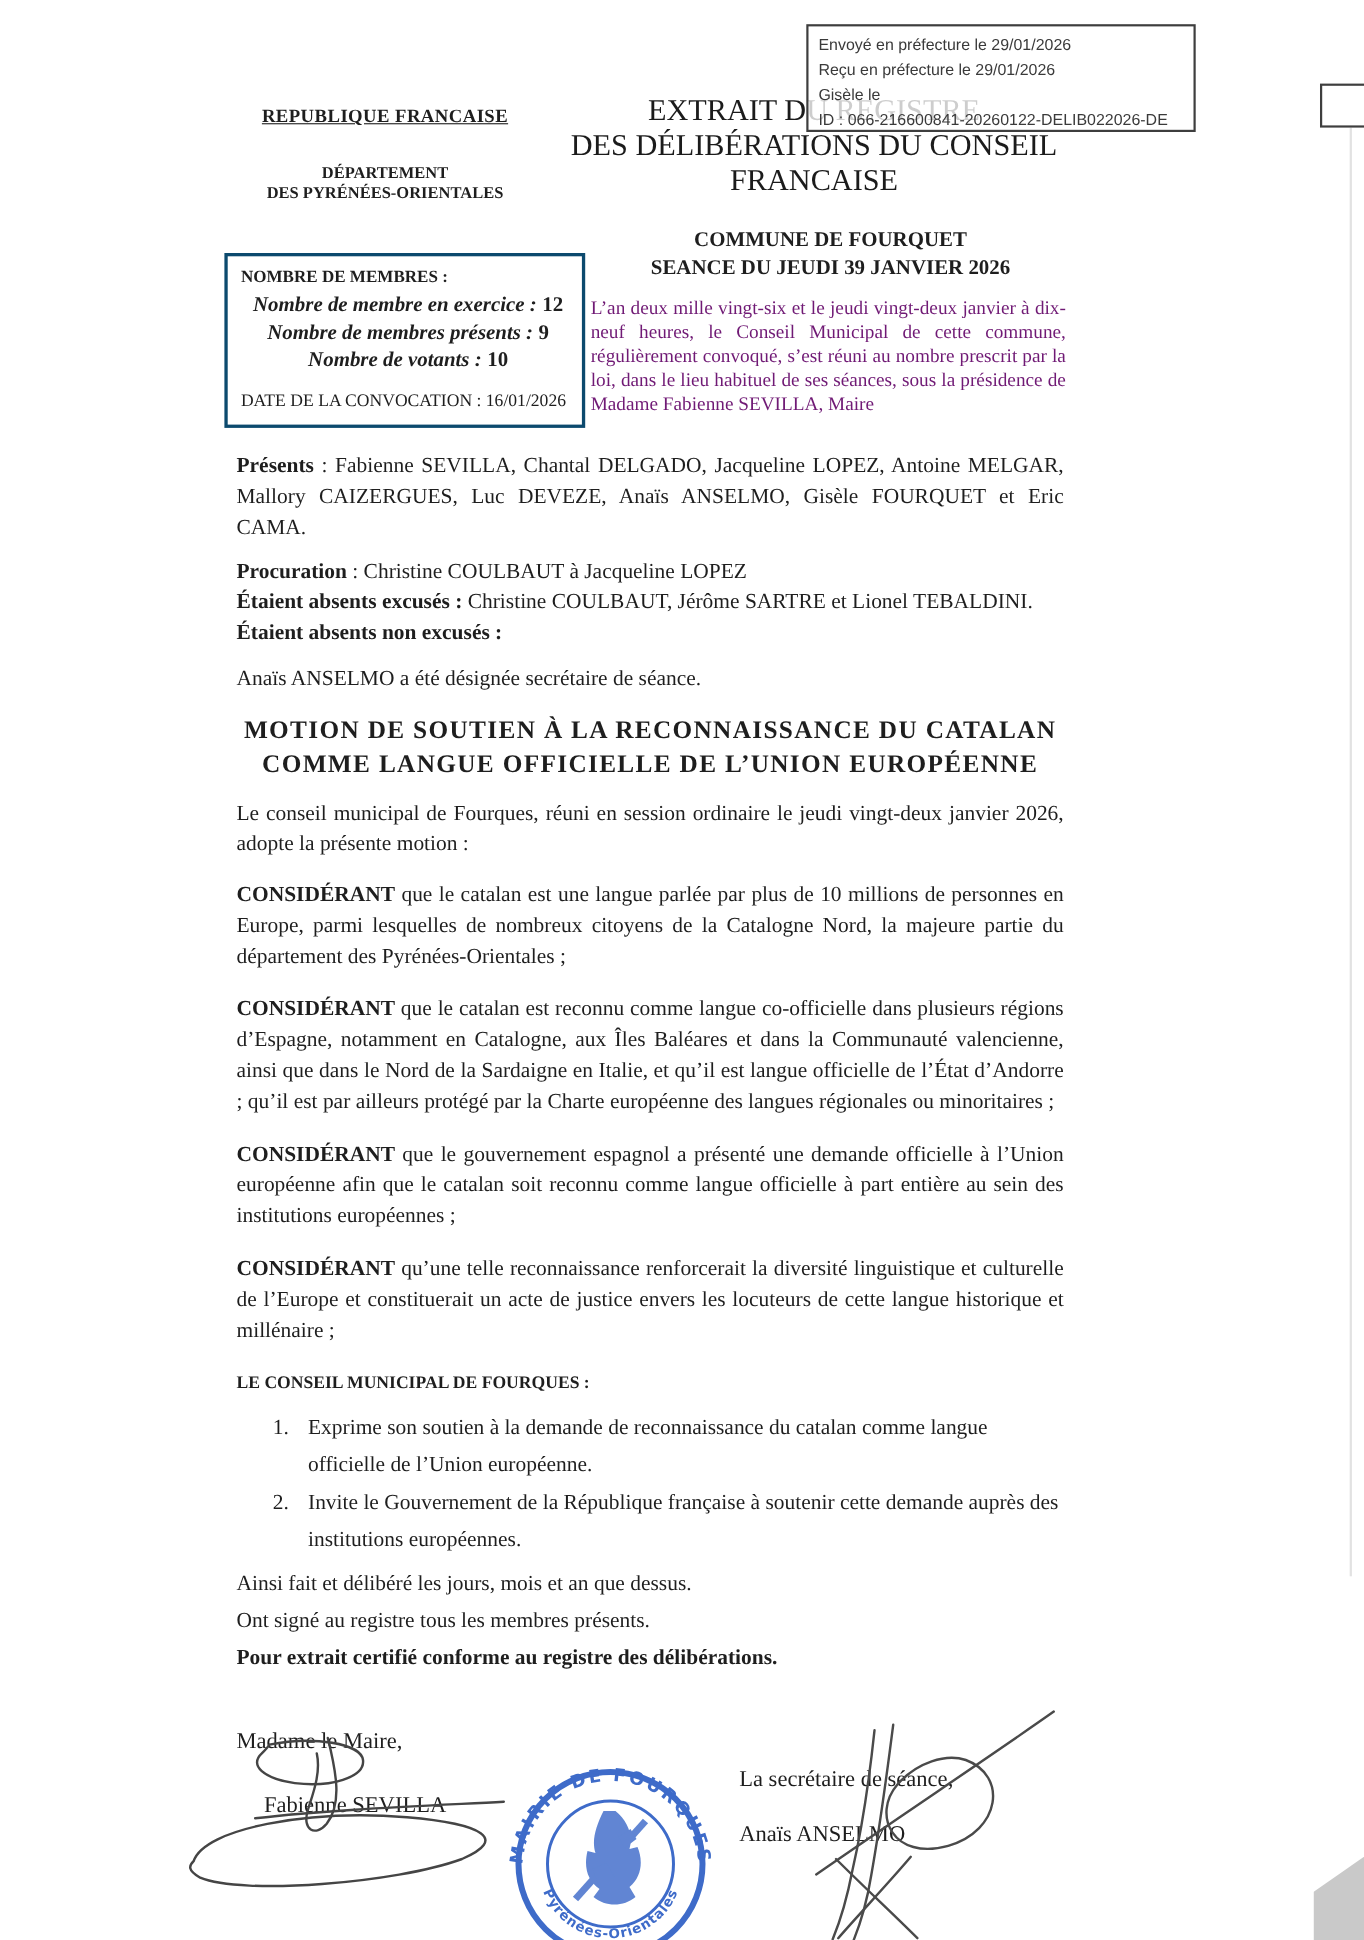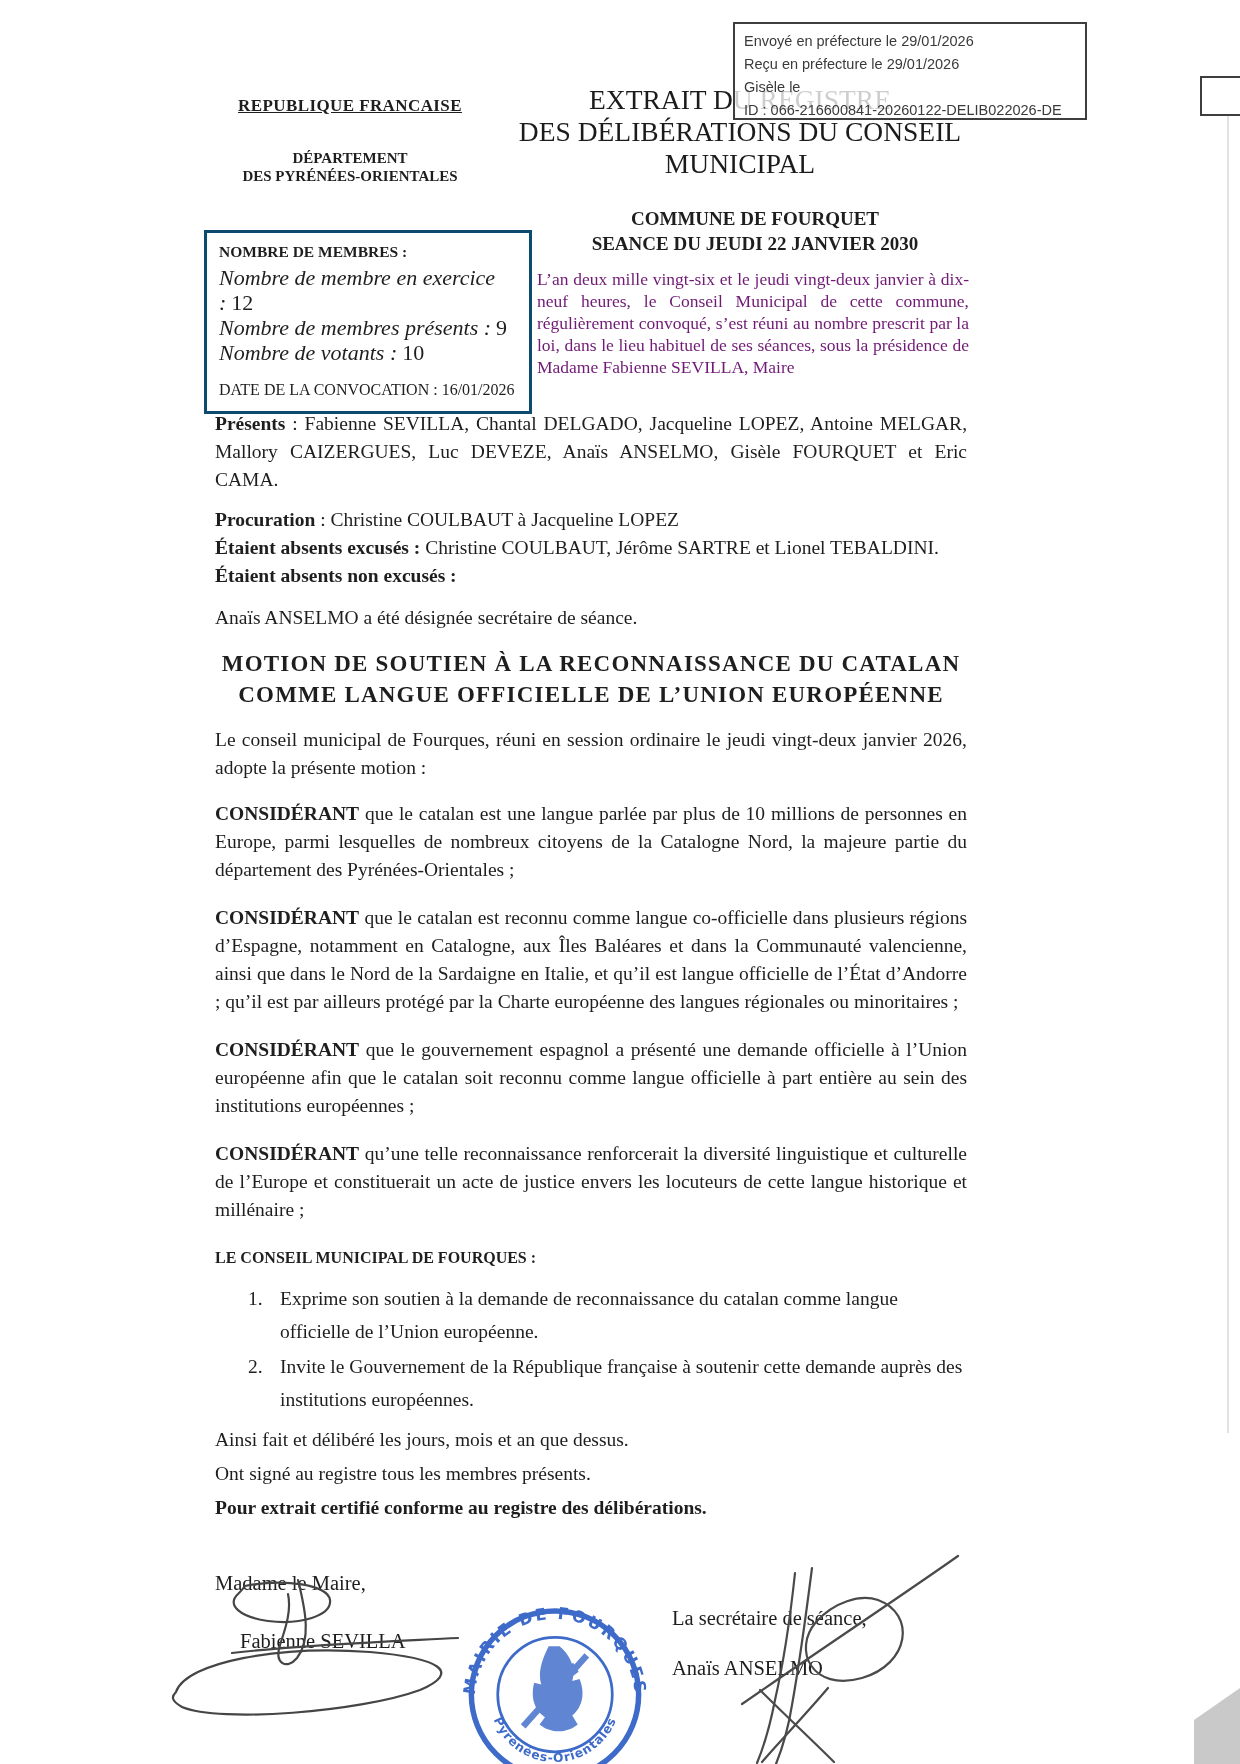--- a/index.html
+++ b/index.html
@@ -36,21 +36,21 @@
     font-weight:normal; font-size:27.5px; line-height:32px; color:#1b1b1b; z-index:1; }
   .commune-block { position:absolute; left:525px; top:206px; width:460px; text-align:center;
     font-weight:bold; font-size:19px; line-height:25px; }
   .intro { position:absolute; left:537px; top:268px; width:432px; font-size:17.5px;
     line-height:22px; text-align:justify; color:#701a75; }
 
   
   .members-box { position:absolute; left:204px; top:230px; width:304px; border:3px solid #0c4a6e;
     padding:10px 6px 12px 12px; box-sizing:content-box; background:#fff; }
   .mb-title { font-weight:bold; font-size:15.5px; margin-bottom:4px; }
-  .mb-line { font-weight:normal; font-style:italic; font-size:22px; line-height:25px; }
+  .mb-line { font-weight:bold; font-style:italic; font-size:19px; line-height:25px;text-align:center; }
   .mb-line .mb-val { font-style:normal; margin-left:5px; }
   .mb-convocation { font-weight:normal; font-size:16px; margin-top:16px; }
 
   
   .body { position:absolute; left:215px; top:410px; width:752px; font-size:19.5px;
     line-height:28px; text-align:justify; }
   .body p { margin:0; }
   .p-presents { margin-bottom:12px !important; }
   .p-nonexc { margin-bottom:14px !important; }
   .p-secretaire { margin-bottom:16px !important; }
@@ -89,34 +89,34 @@
     <span>REPUBLIQUE FRANCAISE</span>
   </div>
   <div class="department">
     <div>DÉPARTEMENT</div>
     <div>DES PYRÉNÉES-ORIENTALES</div>
   </div>
 
   <div class="doc-title">
     <div>EXTRAIT DU REGISTRE</div>
     <div>DES DÉLIBÉRATIONS DU CONSEIL</div>
-    <div>MUNICIPAL</div>
+    <div>FRANCAISE</div>
   </div>
 
   <div class="pref-stamp">
     <div>Envoyé en préfecture le 29/01/2026</div>
     <div>Reçu en préfecture le 29/01/2026</div>
     <div>Gisèle le</div>
     <div>ID : 066-216600841-20260122-DELIB022026-DE</div>
   </div>
   <div class="pref-stamp-2"></div>
 
   <div class="commune-block">
     <div>COMMUNE DE FOURQUET</div>
-    <div>SEANCE DU JEUDI 22 JANVIER 2030</div>
+    <div>SEANCE DU JEUDI 39 JANVIER 2026</div>
   </div>
 
   <div class="intro">L’an deux mille vingt-six et le jeudi vingt-deux janvier à dix-neuf heures, le Conseil Municipal de cette commune, régulièrement convoqué, s’est réuni au nombre prescrit par la loi, dans le lieu habituel de ses séances, sous la présidence de Madame Fabienne SEVILLA, Maire</div>
 
   <div class="members-box">
     <div class="mb-title">NOMBRE DE MEMBRES :</div>
     <div class="mb-line"><span>Nombre de membre en exercice :</span><span class="mb-val">12</span></div>
     <div class="mb-line"><span>Nombre de membres présents :</span><span class="mb-val">9</span></div>
     <div class="mb-line"><span>Nombre de votants :</span><span class="mb-val">10</span></div>
     <div class="mb-convocation">DATE DE LA CONVOCATION : 16/01/2026</div>

